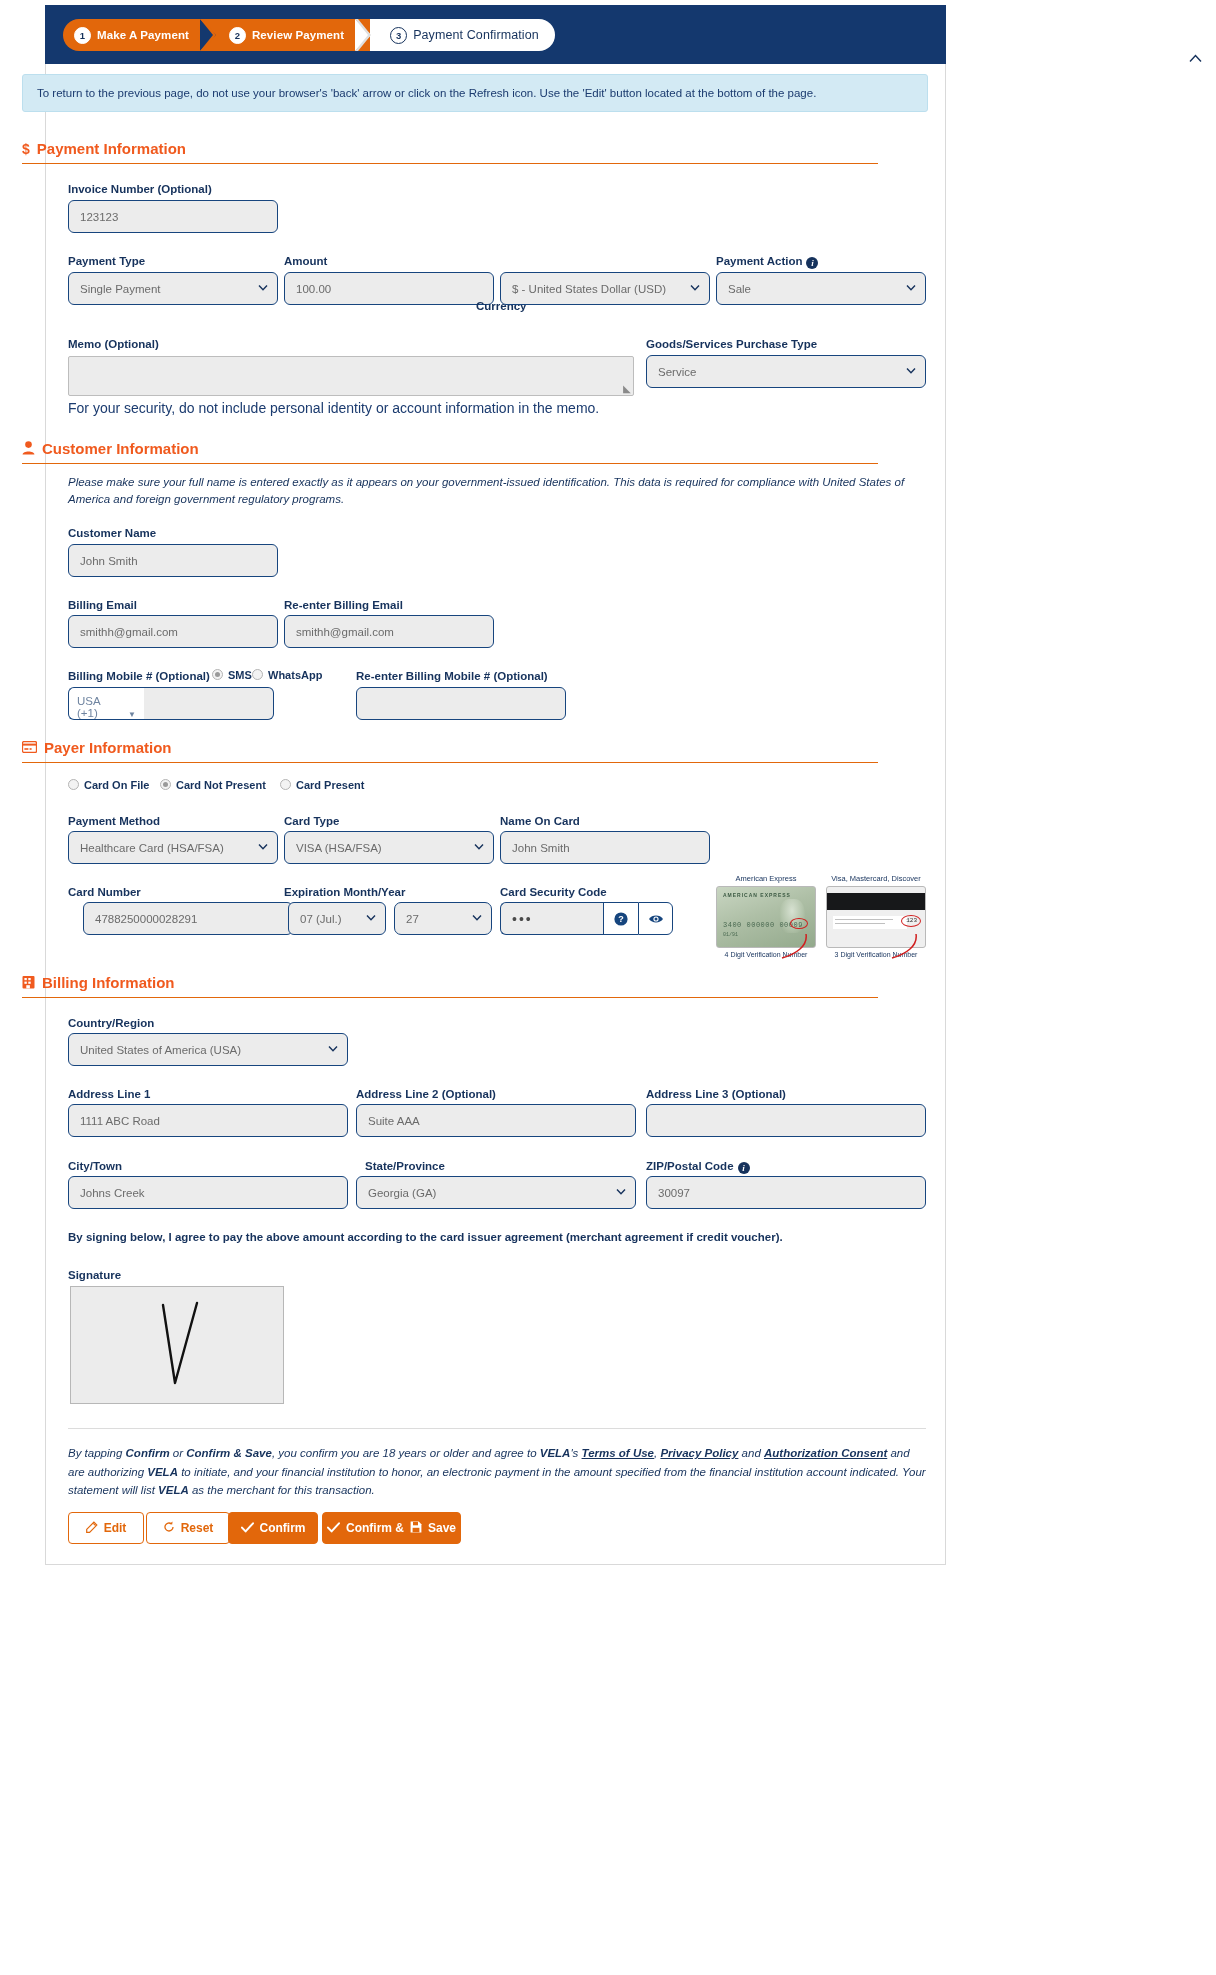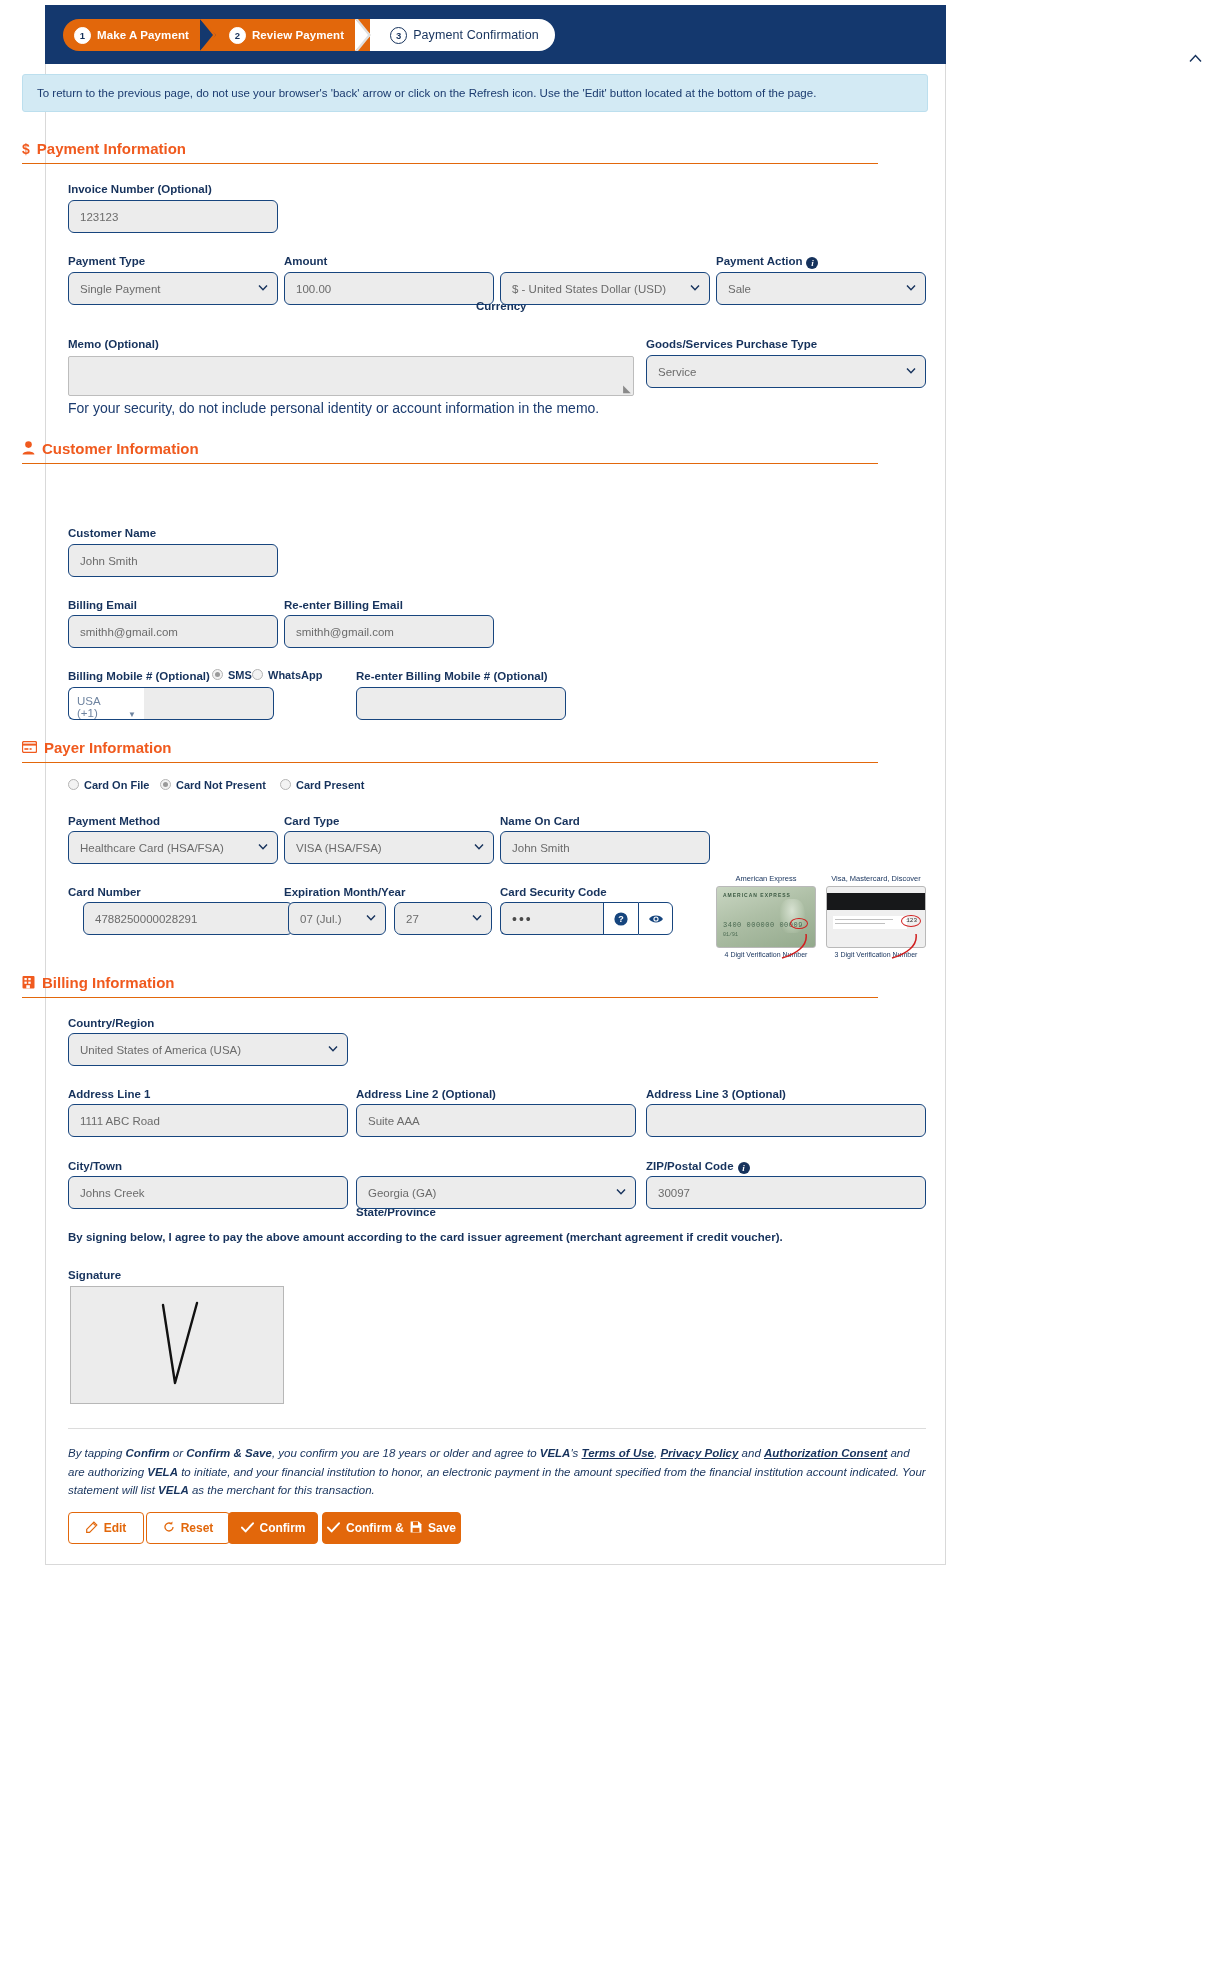--- a/index.html
+++ b/index.html
@@ -370,20 +370,21 @@
       <span class="gi">
         <svg width="13" height="14" viewBox="0 0 13 14">
             <circle cx="6.5" cy="3.6" r="3.3" fill="#f05a1e"></circle>
             <path d="M0.6,13.6 C0.6,9.6 12.4,9.6 12.4,13.6 Z" fill="#f05a1e"></path>
           </svg>
       </span>
       <span>Customer Information</span>
     </div>
   </div>
 
+  <div class="ital" style="left:68px; top:474px; width:845px;">Please make sure your full name is entered exactly as it appears on your government-issued identification. This data is required for compliance with United States of America and foreign government regulatory programs.</div>
 
   <span class="lbl" style="left:68px; top:527px;">Customer Name</span>
   <div class="inp" style="left:68px; top:544px; width:210px;">John Smith</div>
 
   <span class="lbl" style="left:68px; top:599px;">Billing Email</span>
   <div class="inp" style="left:68px; top:615px; width:210px;">smithh@gmail.com</div>
 
   <span class="lbl" style="left:284px; top:599px;">Re-enter Billing Email</span>
   <div class="inp" style="left:284px; top:615px; width:210px;">smithh@gmail.com</div>
 
@@ -559,21 +560,21 @@
 
   <span class="lbl" style="left:356px; top:1088px;">Address Line 2 (Optional)</span>
   <div class="inp" style="left:356px; top:1104px; width:280px;">Suite AAA</div>
 
   <span class="lbl" style="left:646px; top:1088px;">Address Line 3 (Optional)</span>
   <div class="inp" style="left:646px; top:1104px; width:280px;"></div>
 
   <span class="lbl" style="left:68px; top:1160px;">City/Town</span>
   <div class="inp" style="left:68px; top:1176px; width:280px;">Johns Creek</div>
 
-  <span class="lbl" style="left:356px; top:1160px;margin-top:46px;">State/Province</span>
+  <span class="lbl" style="left:365px; top:1160px;">State/Province</span>
   <div class="inp sel" style="left:356px; top:1176px; width:280px;">
     <span>Georgia (GA)</span>
     <span class="car">
         <svg width="10" height="7" viewBox="0 0 10 7">
           <path d="M1,1 L5,5.3 L9,1" stroke="#16325c" stroke-width="1.4" fill="none"></path>
         </svg>
       </span>
   </div>
 
   <span class="lbl" style="left:646px; top:1160px;">

